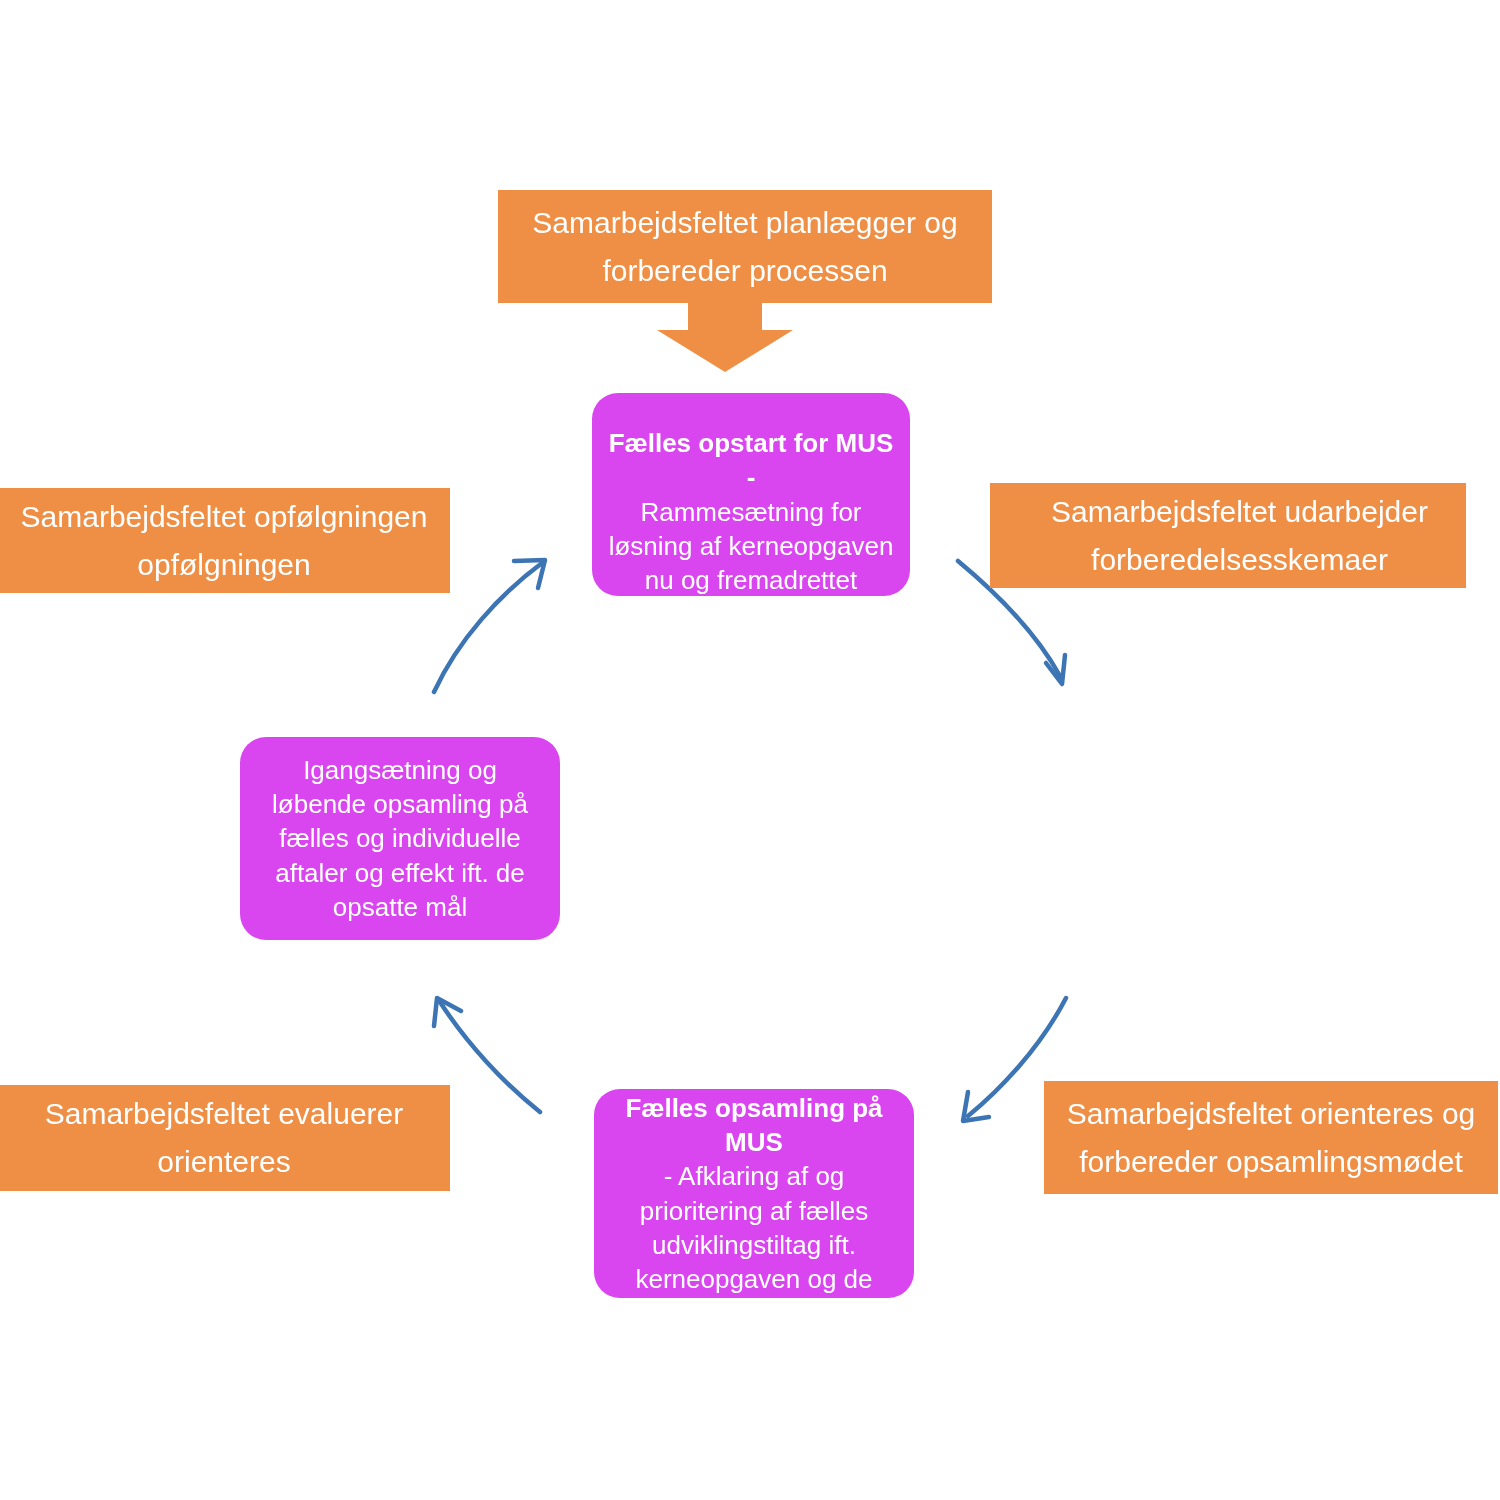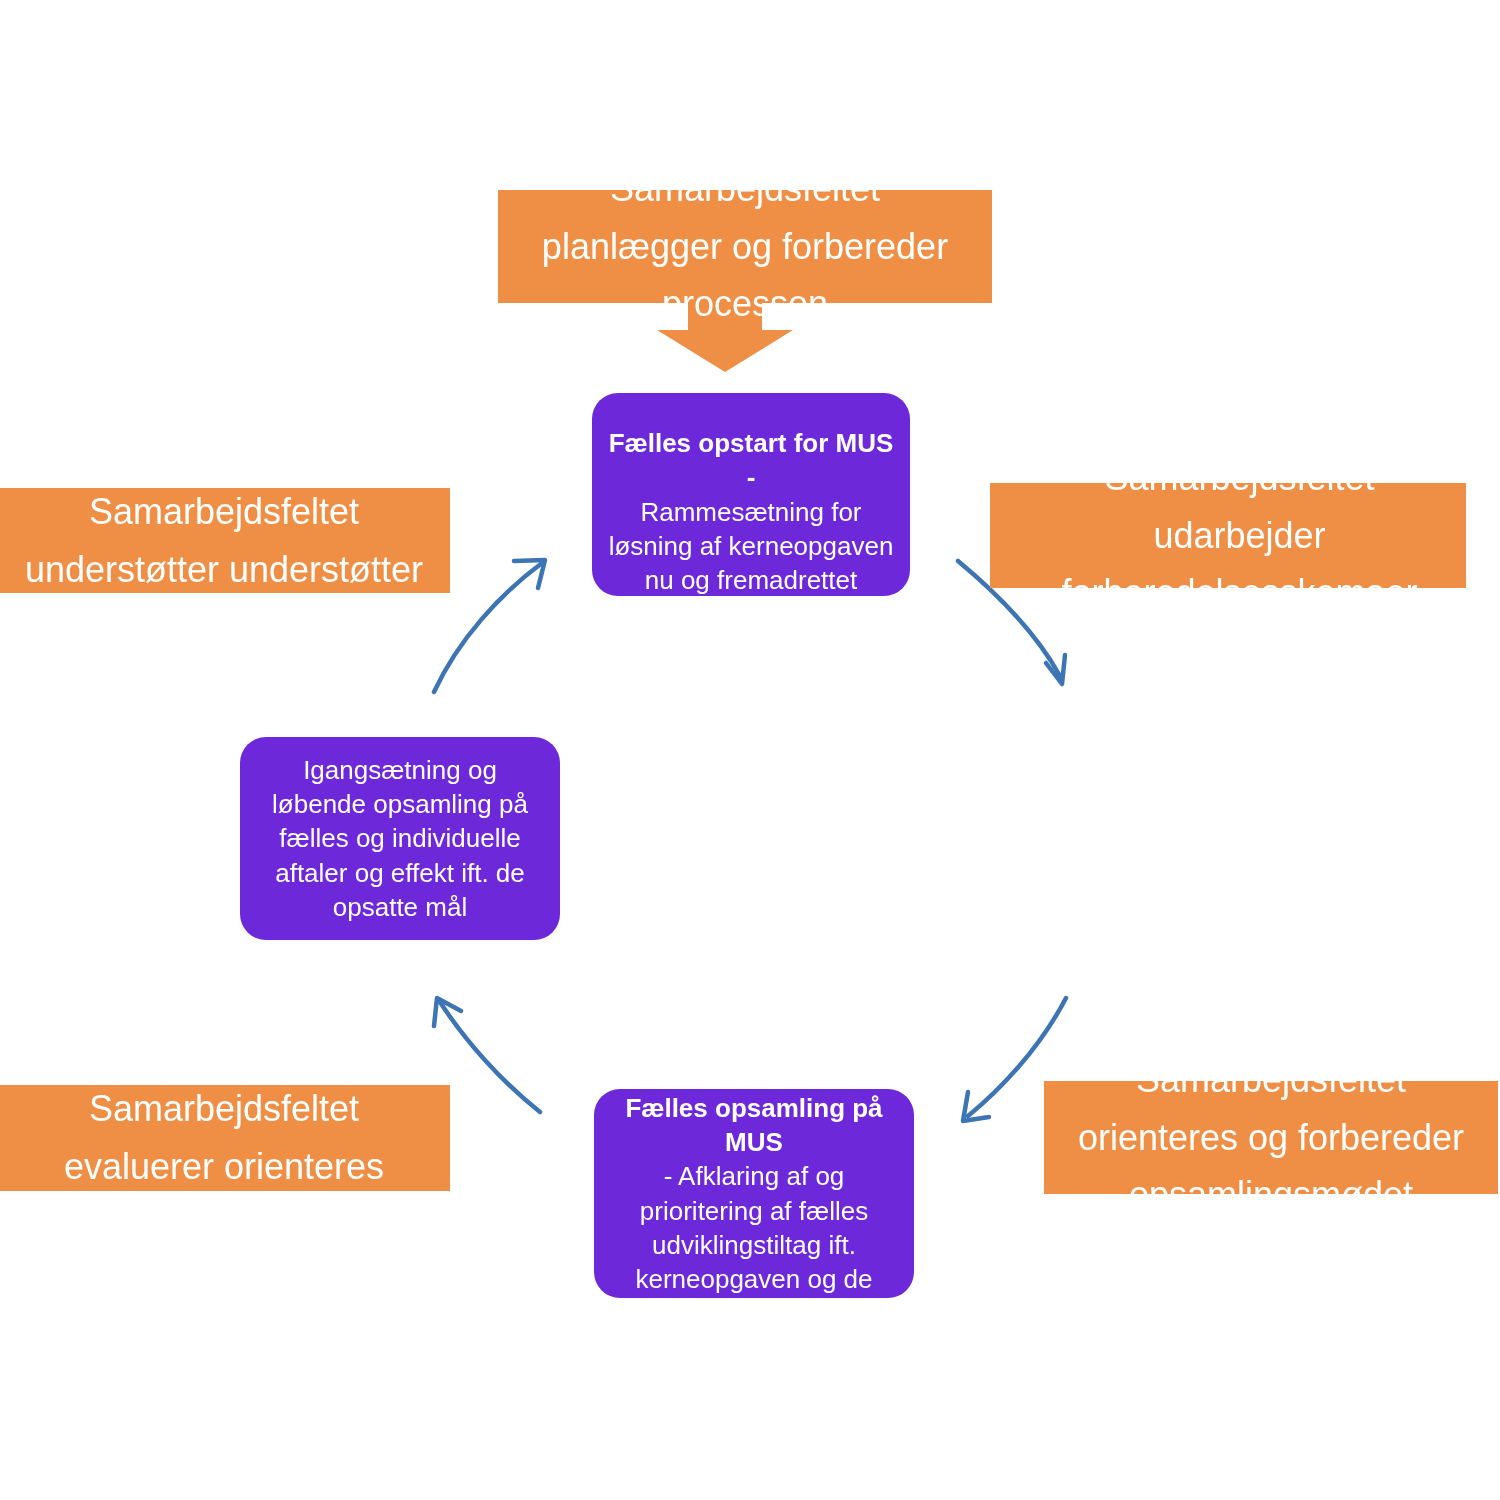--- a/index.html
+++ b/index.html
@@ -29,27 +29,27 @@
     position: absolute;
     box-sizing: border-box;
     display: flex;
     align-items: center;
     justify-content: center;
     text-align: center;
     color: #ffffff;
   }
   .node.orange {
     background: #ee8f45;
-    font-size: 36px;
+    font-size: 30px;
     line-height: 1.6;
     font-weight: 400;
     padding: 4px 18px;
   }
   .node.blue {
-    background: #6d28d9;
+    background: #d946ef;
     border-radius: 26px;
     font-size: 26px;
     line-height: 1.32;
     padding: 6px 14px;
   }
   .node .txt {
     width: 100%;
     white-space: pre-line;
   }
   .node.blue .title {
@@ -92,21 +92,21 @@
 
     <path d="M 434,692 C 458,640 500,594 542,563" fill="none" stroke="#3c74b4" stroke-width="4.5" stroke-linecap="round"></path>
     <path d="M 514,561 L 545,560 L 538,588" fill="none" stroke="#3c74b4" stroke-width="4.5" stroke-linecap="round" stroke-linejoin="round"></path>
   </svg>
 
   <div class="node orange" id="box-top-orange">
     <span class="txt">Samarbejdsfeltet planlægger og forbereder processen</span>
   </div>
 
   <div class="node orange" id="box-left-orange">
-    <span class="txt">Samarbejdsfeltet understøtter understøtter</span>
+    <span class="txt">Samarbejdsfeltet opfølgningen opfølgningen</span>
   </div>
 
   <div class="node orange" id="box-right-orange">
     <span class="txt">Samarbejdsfeltet udarbejder forberedelsesskemaer</span>
   </div>
 
   <div class="node orange" id="box-bl-orange">
     <span class="txt">Samarbejdsfeltet evaluerer orienteres</span>
   </div>
 

